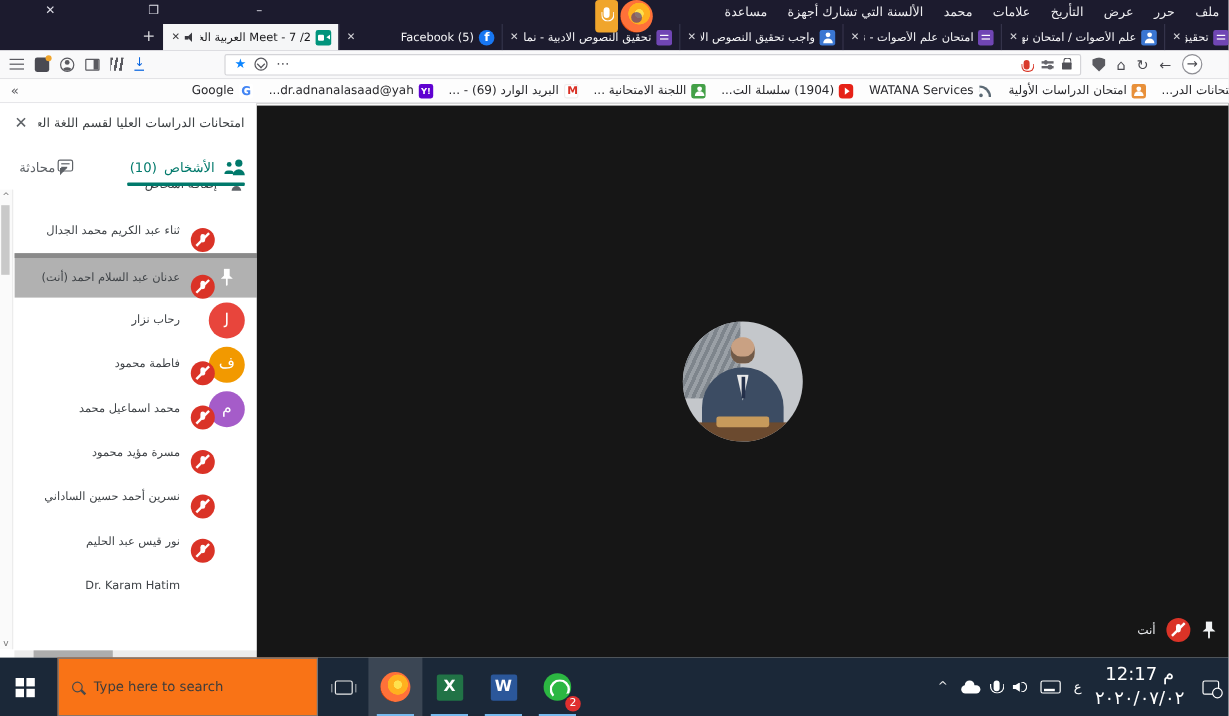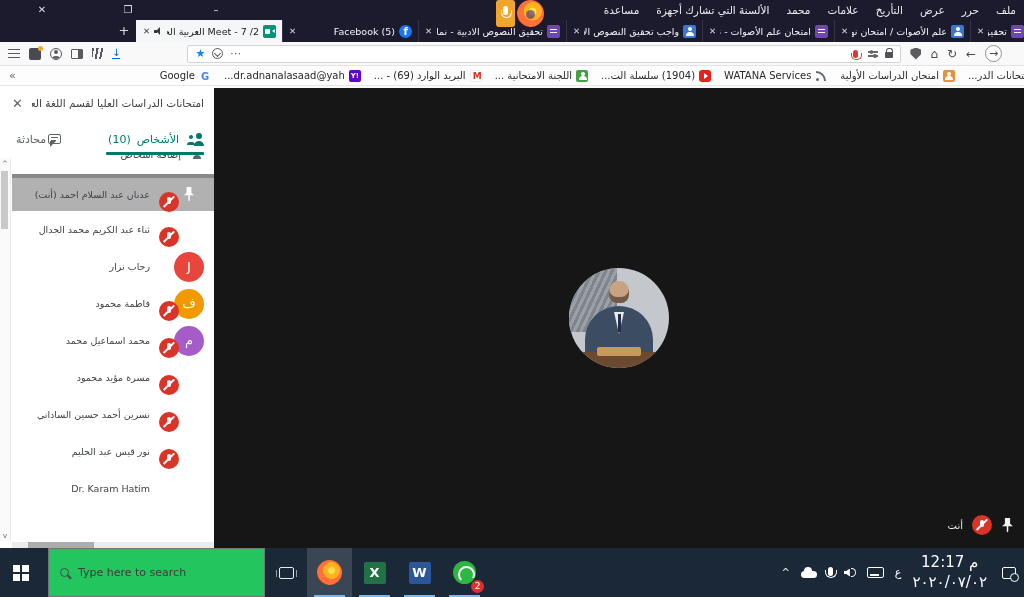--- a/index.html
+++ b/index.html
@@ -97,21 +97,21 @@
 
   
   .content{position:absolute;top:86px;left:0;right:0;height:462px;display:flex}
   .panel{width:214px;background:#fff;position:relative;flex:none}
   .stage{flex:1;background:#161616;position:relative;border-top:2px solid #fafafa}
 
   .panel-close{position:absolute;left:12px;top:11px;color:#5f6368;font-size:13px;line-height:13px}
   .panel-title{position:absolute;top:11px;right:10px;left:32px;direction:rtl;font-size:10.5px;color:#3c4043;white-space:nowrap;overflow:hidden}
   .ptabs{position:absolute;top:42px;left:16px;right:10px;height:22px;display:flex;justify-content:space-between;align-items:center}
   .ptab-people{display:flex;direction:rtl;gap:6px;align-items:center;color:#00796b;font-size:11px}
-  .ptab-chat{display:flex;direction:rtl;gap:2px;align-items:center;color:#5f6368;font-size:11px}
+  .ptab-chat{display:flex;direction:rtl;gap:2px;color:#5f6368;font-size:11px}
   .ppl{position:relative;width:19px;height:13px}
   .ppl::before{content:"";position:absolute;right:2px;top:0;width:6px;height:6px;border-radius:50%;background:#00796b;box-shadow:-8px 1px 0 -1px #00796b}
   .ppl::after{content:"";position:absolute;right:0;bottom:0;width:10px;height:5px;border-radius:5px 5px 0 0;background:#00796b;box-shadow:-8px 0 0 -1px #00796b}
   .cht{width:13px;height:10px;border:1.4px solid #5f6368;border-radius:2px;position:relative;background:linear-gradient(#5f6368 0 0) 2px 2px/7px 1px no-repeat,linear-gradient(#5f6368 0 0) 2px 5px/5px 1px no-repeat}
   .cht::after{content:"";position:absolute;left:1px;bottom:-4px;border:3px solid transparent;border-top-color:#5f6368;border-left-color:#5f6368}
   .pt-underline{position:absolute;top:66px;right:10px;width:98px;height:3px;background:#00796b;border-radius:1px}
   .add-people{position:absolute;top:69px;right:12px;left:40px;height:10px;overflow:hidden;direction:rtl;color:#3c4043;font-size:10px}
   .add-people .ap-in{margin-top:-6px;display:flex;direction:rtl;gap:7px;align-items:center}
   .addp{width:14px;height:9px;position:relative}
   .addp::before{content:"";position:absolute;right:3px;top:0;width:4px;height:4px;border-radius:50%;background:#5f6368}
@@ -150,21 +150,21 @@
   .you-label{color:#e8eaed;font-size:10px}
   .mic-stage{position:relative;width:20px;height:20px;border-radius:50%;background:#da3327;flex:none}
   .mic-stage::before{content:"";position:absolute;left:8px;top:5px;width:4px;height:7px;background:#fff;border-radius:2px}
   .mic-stage::after{content:"";position:absolute;left:9px;top:2px;width:1.6px;height:15px;background:#fff;transform:rotate(45deg)}
   .pin-w{width:13px;height:15px;background:#f1f3f4;clip-path:polygon(30% 0,70% 0,70% 42%,92% 58%,56% 58%,56% 92%,50% 100%,44% 92%,44% 58%,8% 58%,30% 42%);flex:none}
 
   
   .taskbar{position:absolute;bottom:0;left:0;right:0;height:49px;background:#1b2838;display:flex;align-items:stretch;color:#fff}
   .tb-start{width:48px;display:grid;place-items:center}
   .win{width:7px;height:7px;background:#fff;box-shadow:9px 0 #fff,0 9px #fff,9px 9px #fff;margin:-8px 8px 0 -8px}
-  .tb-search{width:217px;background:#22c55e;border:1px solid #70757a;display:flex;align-items:center;gap:9px;padding:0 11px;flex:none}
+  .tb-search{width:217px;background:#f97316;border:1px solid #70757a;display:flex;align-items:center;gap:9px;padding:0 11px;flex:none}
   .mag{width:9px;height:9px;border:1.5px solid #4a4a4a;border-radius:50%;position:relative;flex:none}
   .mag::after{content:"";position:absolute;right:-4px;bottom:-2px;width:5px;height:1.6px;background:#4a4a4a;transform:rotate(45deg)}
   .tb-search input{border:0;background:transparent;outline:none;flex:1;font-size:11px;color:#222;font-family:"DejaVu Sans",sans-serif}
   .tb-search input::placeholder{color:#3c3c3c;opacity:1}
   .tb-taskview{width:42px;display:grid;place-items:center}
   .tv{width:15px;height:12px;border:1.5px solid #eaeaea;border-radius:2px;position:relative}
   .tv::before{content:"";position:absolute;left:-4px;top:2px;width:3px;height:7px;border-left:1.5px solid #9aa0a6}
   .tv::after{content:"";position:absolute;right:-4px;top:2px;width:3px;height:7px;border-right:1.5px solid #9aa0a6}
   .tb-app{width:45px;position:relative;display:grid;place-items:center}
   .tb-app.active-app{background:rgba(255,255,255,.14)}
@@ -336,27 +336,27 @@
         </span>
       </div>
       <div class="pt-underline"></div>
       <div class="add-people">
         <div class="ap-in">
           <span class="addp"></span>
           <span>إضافة أشخاص</span>
         </div>
       </div>
       <div class="plist" id="plist">
+          <div class="prow">
+            <span class="pname">ثناء عبد الكريم محمد الجدال</span>
+            <span class="avwrap"><span class="avatar" style="background: radial-gradient(circle at 50% 40%, rgb(201, 161, 131) 30%, rgb(221, 215, 201) 32%, rgb(221, 215, 201) 78%, rgb(95, 125, 79) 80%);"></span><span class="mic"></span></span>
+          </div>
           <div class="prow selected">
             <span class="pname">عدنان عبد السلام احمد (أنت)</span>
             <span class="avwrap"><span class="avatar av-pin"></span><span class="mic"></span></span>
-          </div>
-          <div class="prow">
-            <span class="pname">ثناء عبد الكريم محمد الجدال</span>
-            <span class="avwrap"><span class="avatar" style="background: radial-gradient(circle at 50% 40%, rgb(201, 161, 131) 30%, rgb(221, 215, 201) 32%, rgb(221, 215, 201) 78%, rgb(95, 125, 79) 80%);"></span><span class="mic"></span></span>
           </div>
           <div class="prow">
             <span class="pname">رحاب نزار</span>
             <span class="avwrap">
               <span class="avatar av-letter" style="background: rgb(232, 69, 60);">J</span>
             </span>
           </div>
           <div class="prow">
             <span class="pname">فاطمة محمود</span>
             <span class="avwrap">

